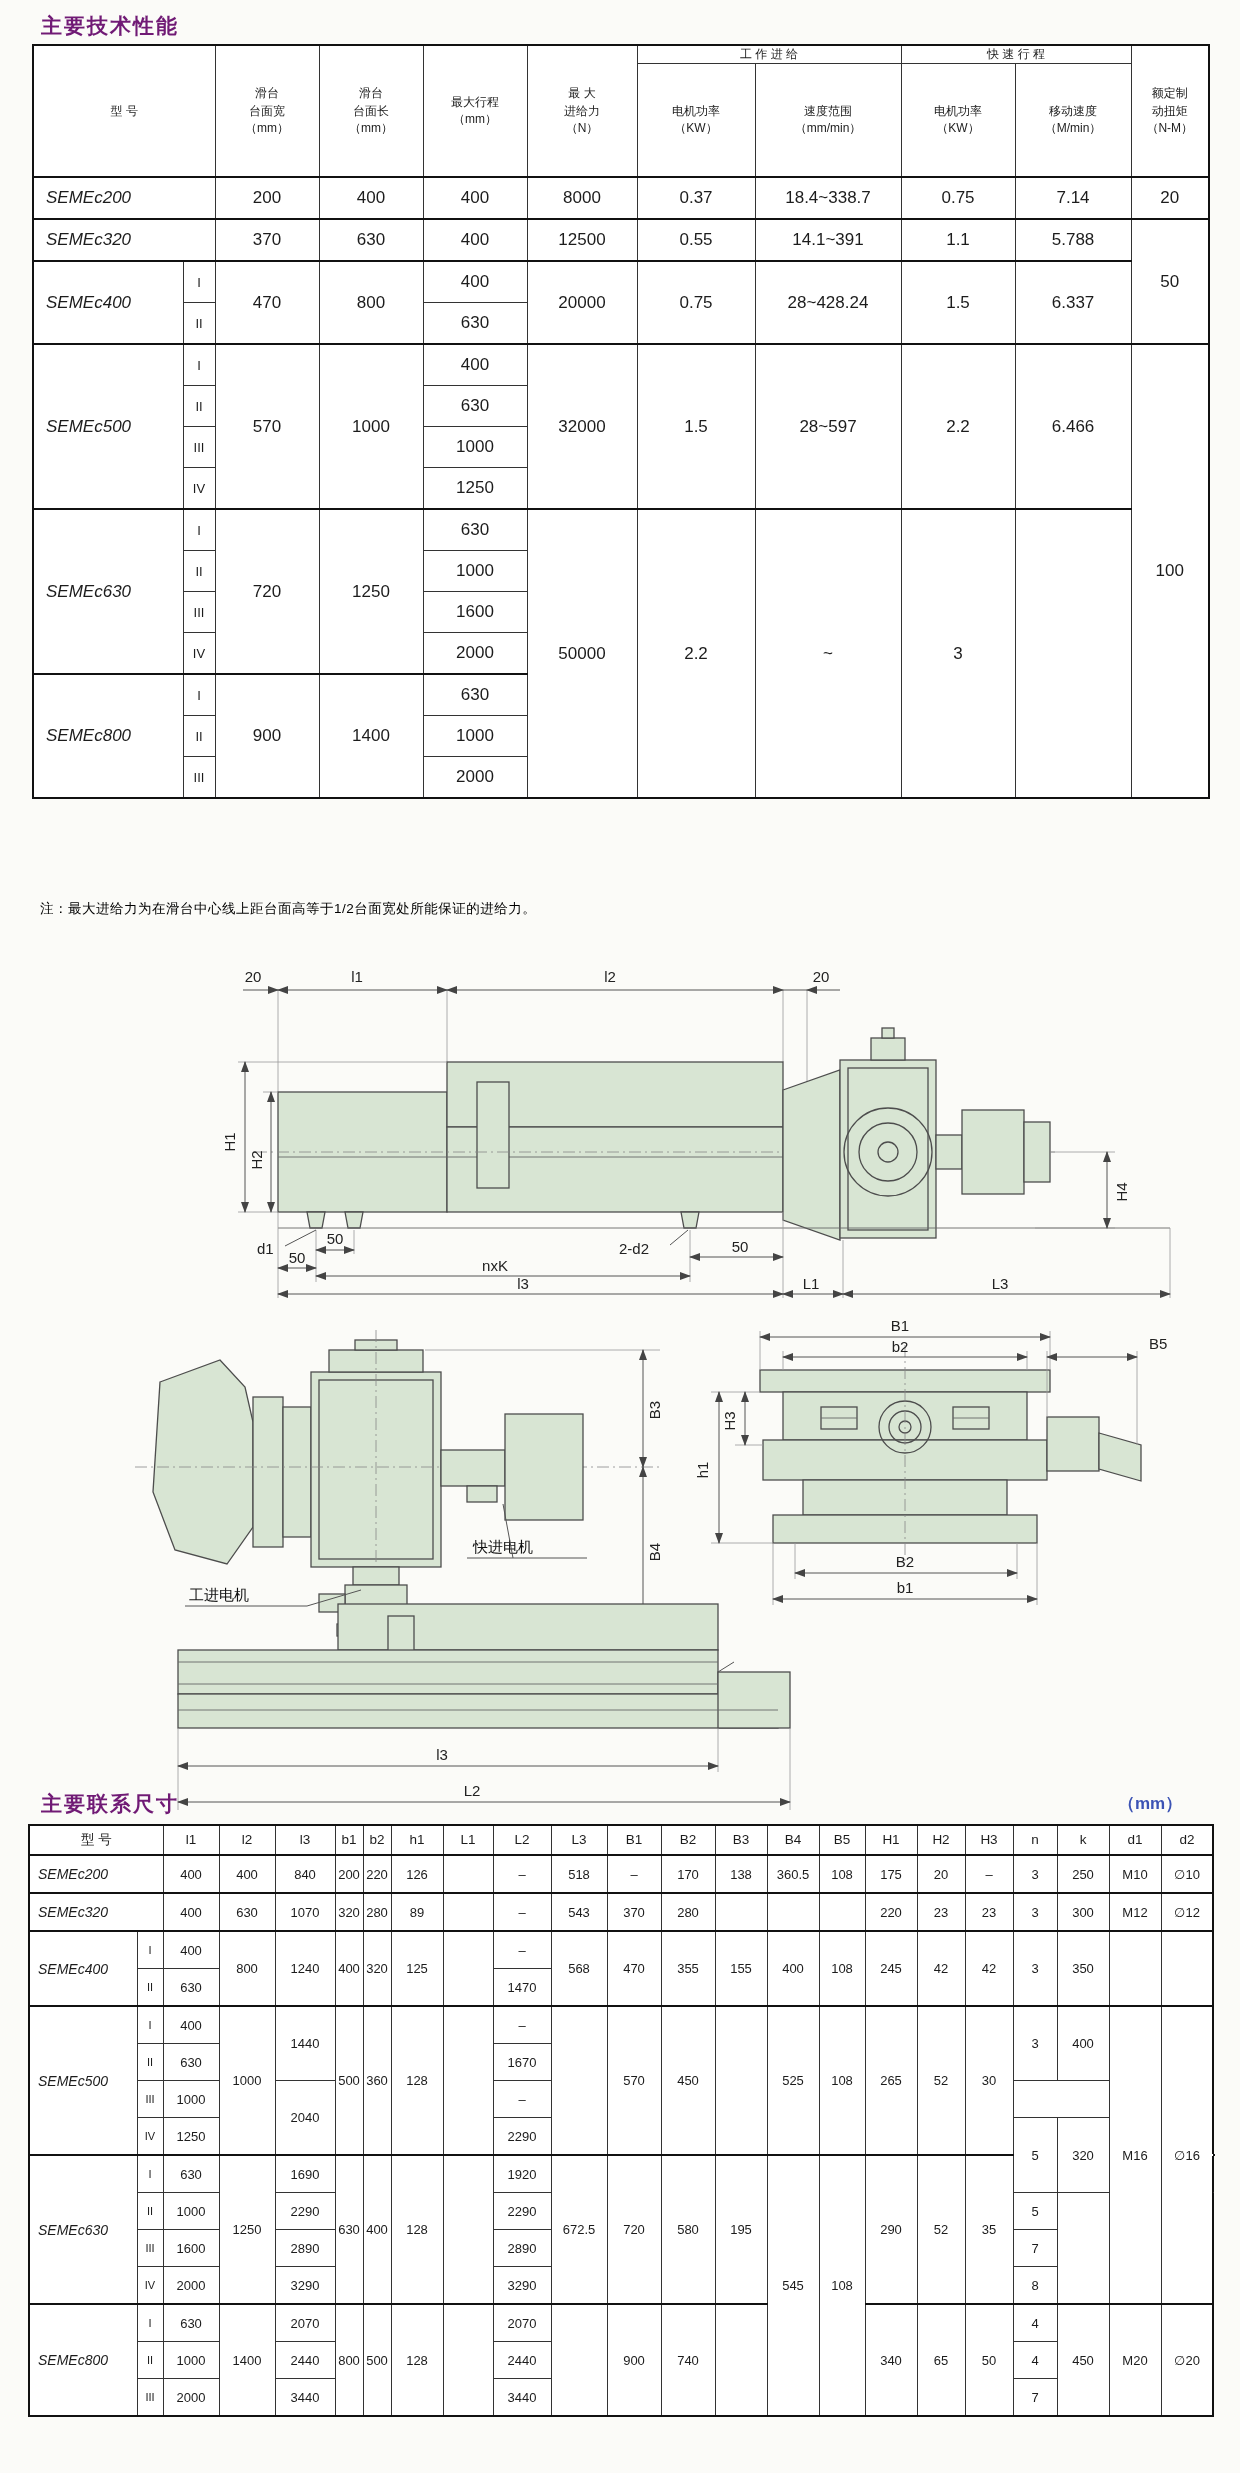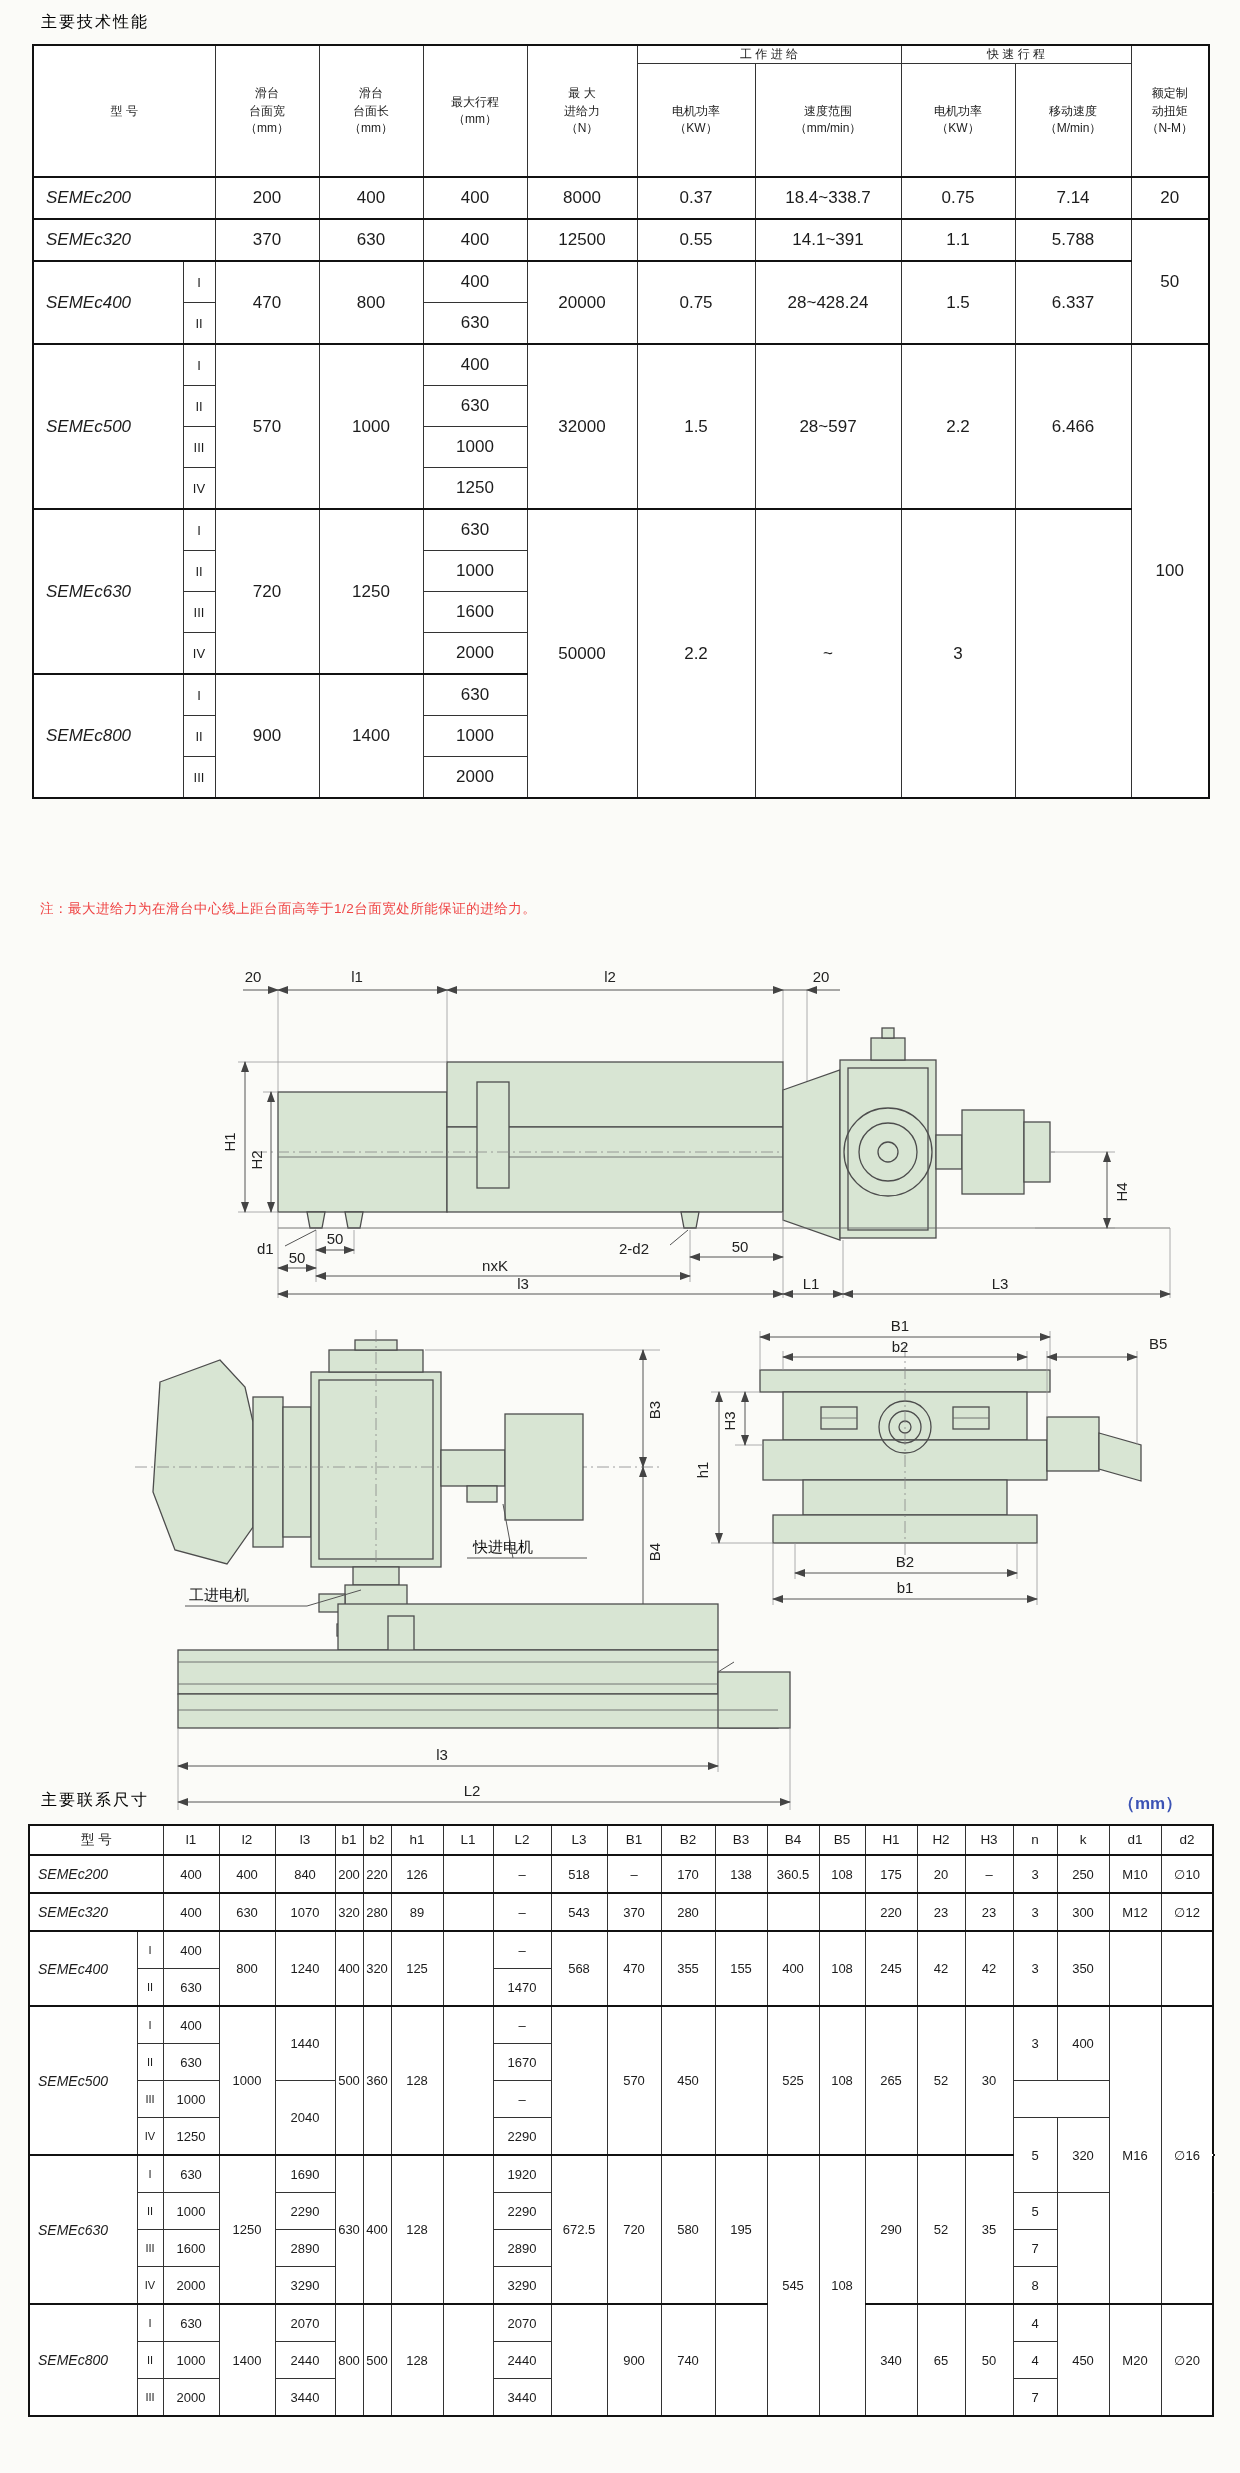--- a/index.html
+++ b/index.html
@@ -1,39 +1,39 @@
 <!DOCTYPE html>
 <html><head>
 <meta charset="utf-8">
 <style>
   html,body{margin:0;padding:0;background:#e9e9e7;}
   .page{position:relative;width:1240px;height:2473px;background:#fbfbf8;
         font-family:"Liberation Sans","DejaVu Sans",sans-serif;color:#1c1c1c;
         overflow:hidden;box-shadow:0 0 4px rgba(0,0,0,.2);}
-  .sec-title{position:absolute;color:#000000;font-size:16px;font-weight:normal;letter-spacing:2px;}
+  .sec-title{position:absolute;color:#701a75;font-size:21px;font-weight:bold;letter-spacing:2px;}
   #title1{left:41px;top:12px;}
   #title2{left:41px;top:1790px;}
   #unit-label{position:absolute;left:1118px;top:1792px;color:#3c53b4;font-size:17px;font-weight:bold;}
   table{border-collapse:collapse;table-layout:fixed;background:#fff;position:absolute;border:2.5px solid #111;}
   th,td{border:1.4px solid #333;text-align:center;vertical-align:middle;padding:0 2px;overflow:hidden;}
   th{font-weight:normal;white-space:pre-line;line-height:1.45;}
   thead tr:last-child th{border-bottom:2.2px solid #111;margin-left:36px;}
   tr.group td{border-top:2.4px solid #111;}
   .model{text-align:left;font-style:italic;}
   #t1{left:32px;top:44px;width:1176px;font-size:17px;}
   #t1 th{font-size:12px;}
   #t1 td{height:40px;}
   #t1 .model{padding-left:12px;}
   #t1 .type{font-size:13px;}
   #t2{left:28px;top:1824px;width:1184px;font-size:13px;}
   #t2 th{font-size:13.5px;height:28px;}
   #t2 td{height:36px;}
   #t2 .model{font-size:14px;padding-left:8px;}
   #t2 .type{font-size:11px;padding:0;}
-  #note{position:absolute;left:40px;top:900px;font-size:13.5px;color:#ef4444;letter-spacing:.5px;}
+  #note{position:absolute;left:40px;top:900px;font-size:13.5px;color:#000000;letter-spacing:.5px;}
   .diag{position:absolute;}
   #caption{position:absolute;left:976px;top:1684px;width:242px;font-size:17.5px;
            line-height:1.85;font-weight:600;color:#111;}
   
   .grn{fill:#d8e5d3;stroke:#4d4d4d;stroke-width:1.3;}
   .ln{stroke:#4d4d4d;fill:none;stroke-width:1.3;}
   .thin{stroke:#666;fill:none;stroke-width:.9;}
   .dim{stroke:#555;stroke-width:1;fill:none;}
   .ext{stroke:#999;stroke-width:.8;fill:none;}
   .cl{stroke:#888;stroke-width:.8;fill:none;stroke-dasharray:12 4 2 4;}

